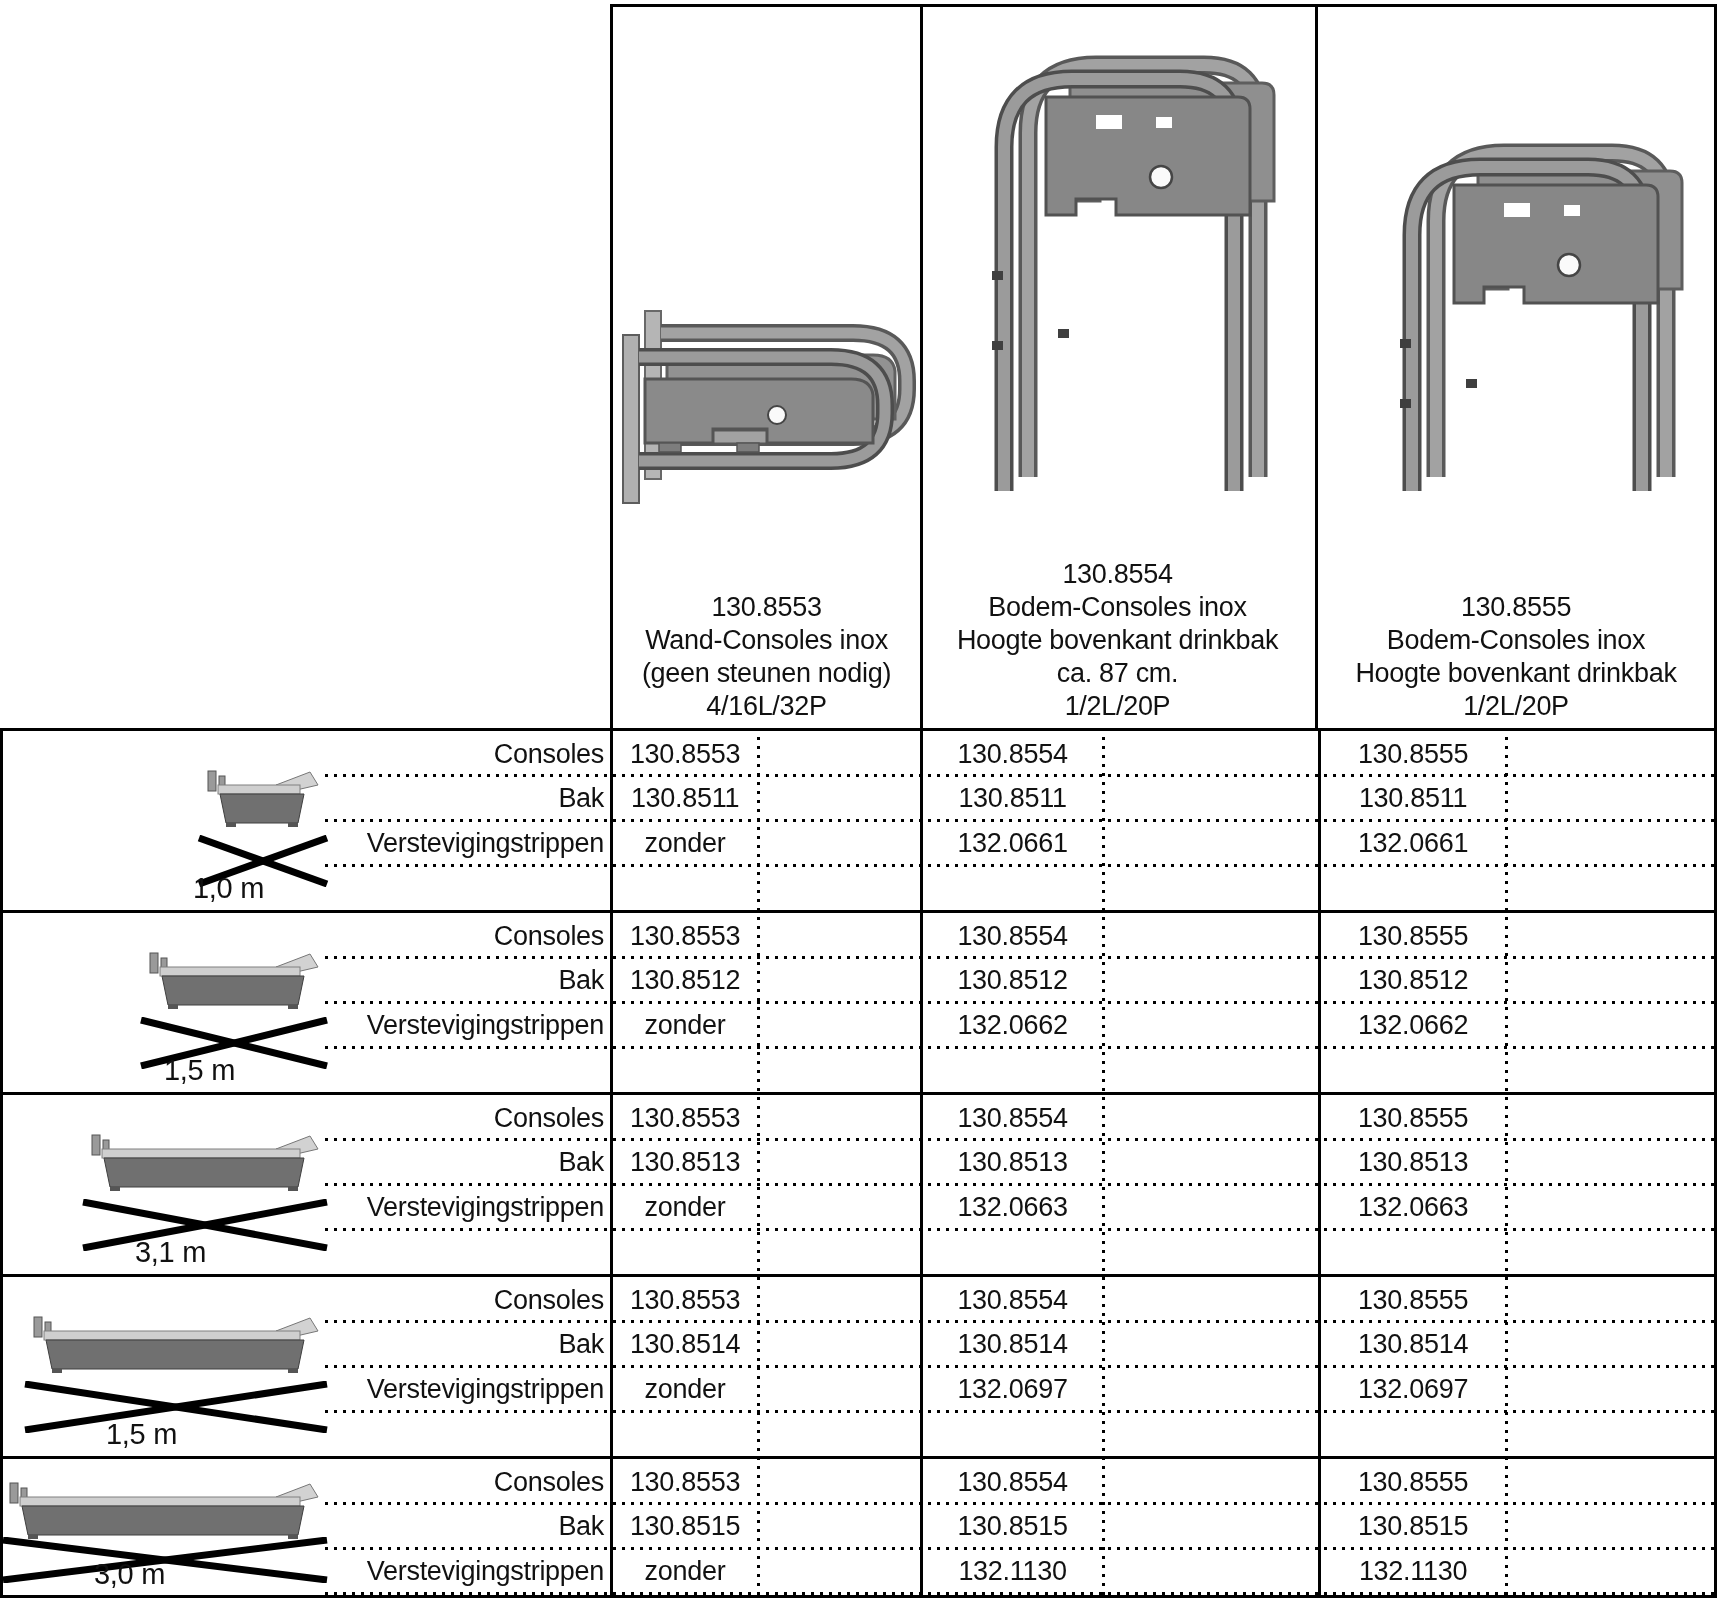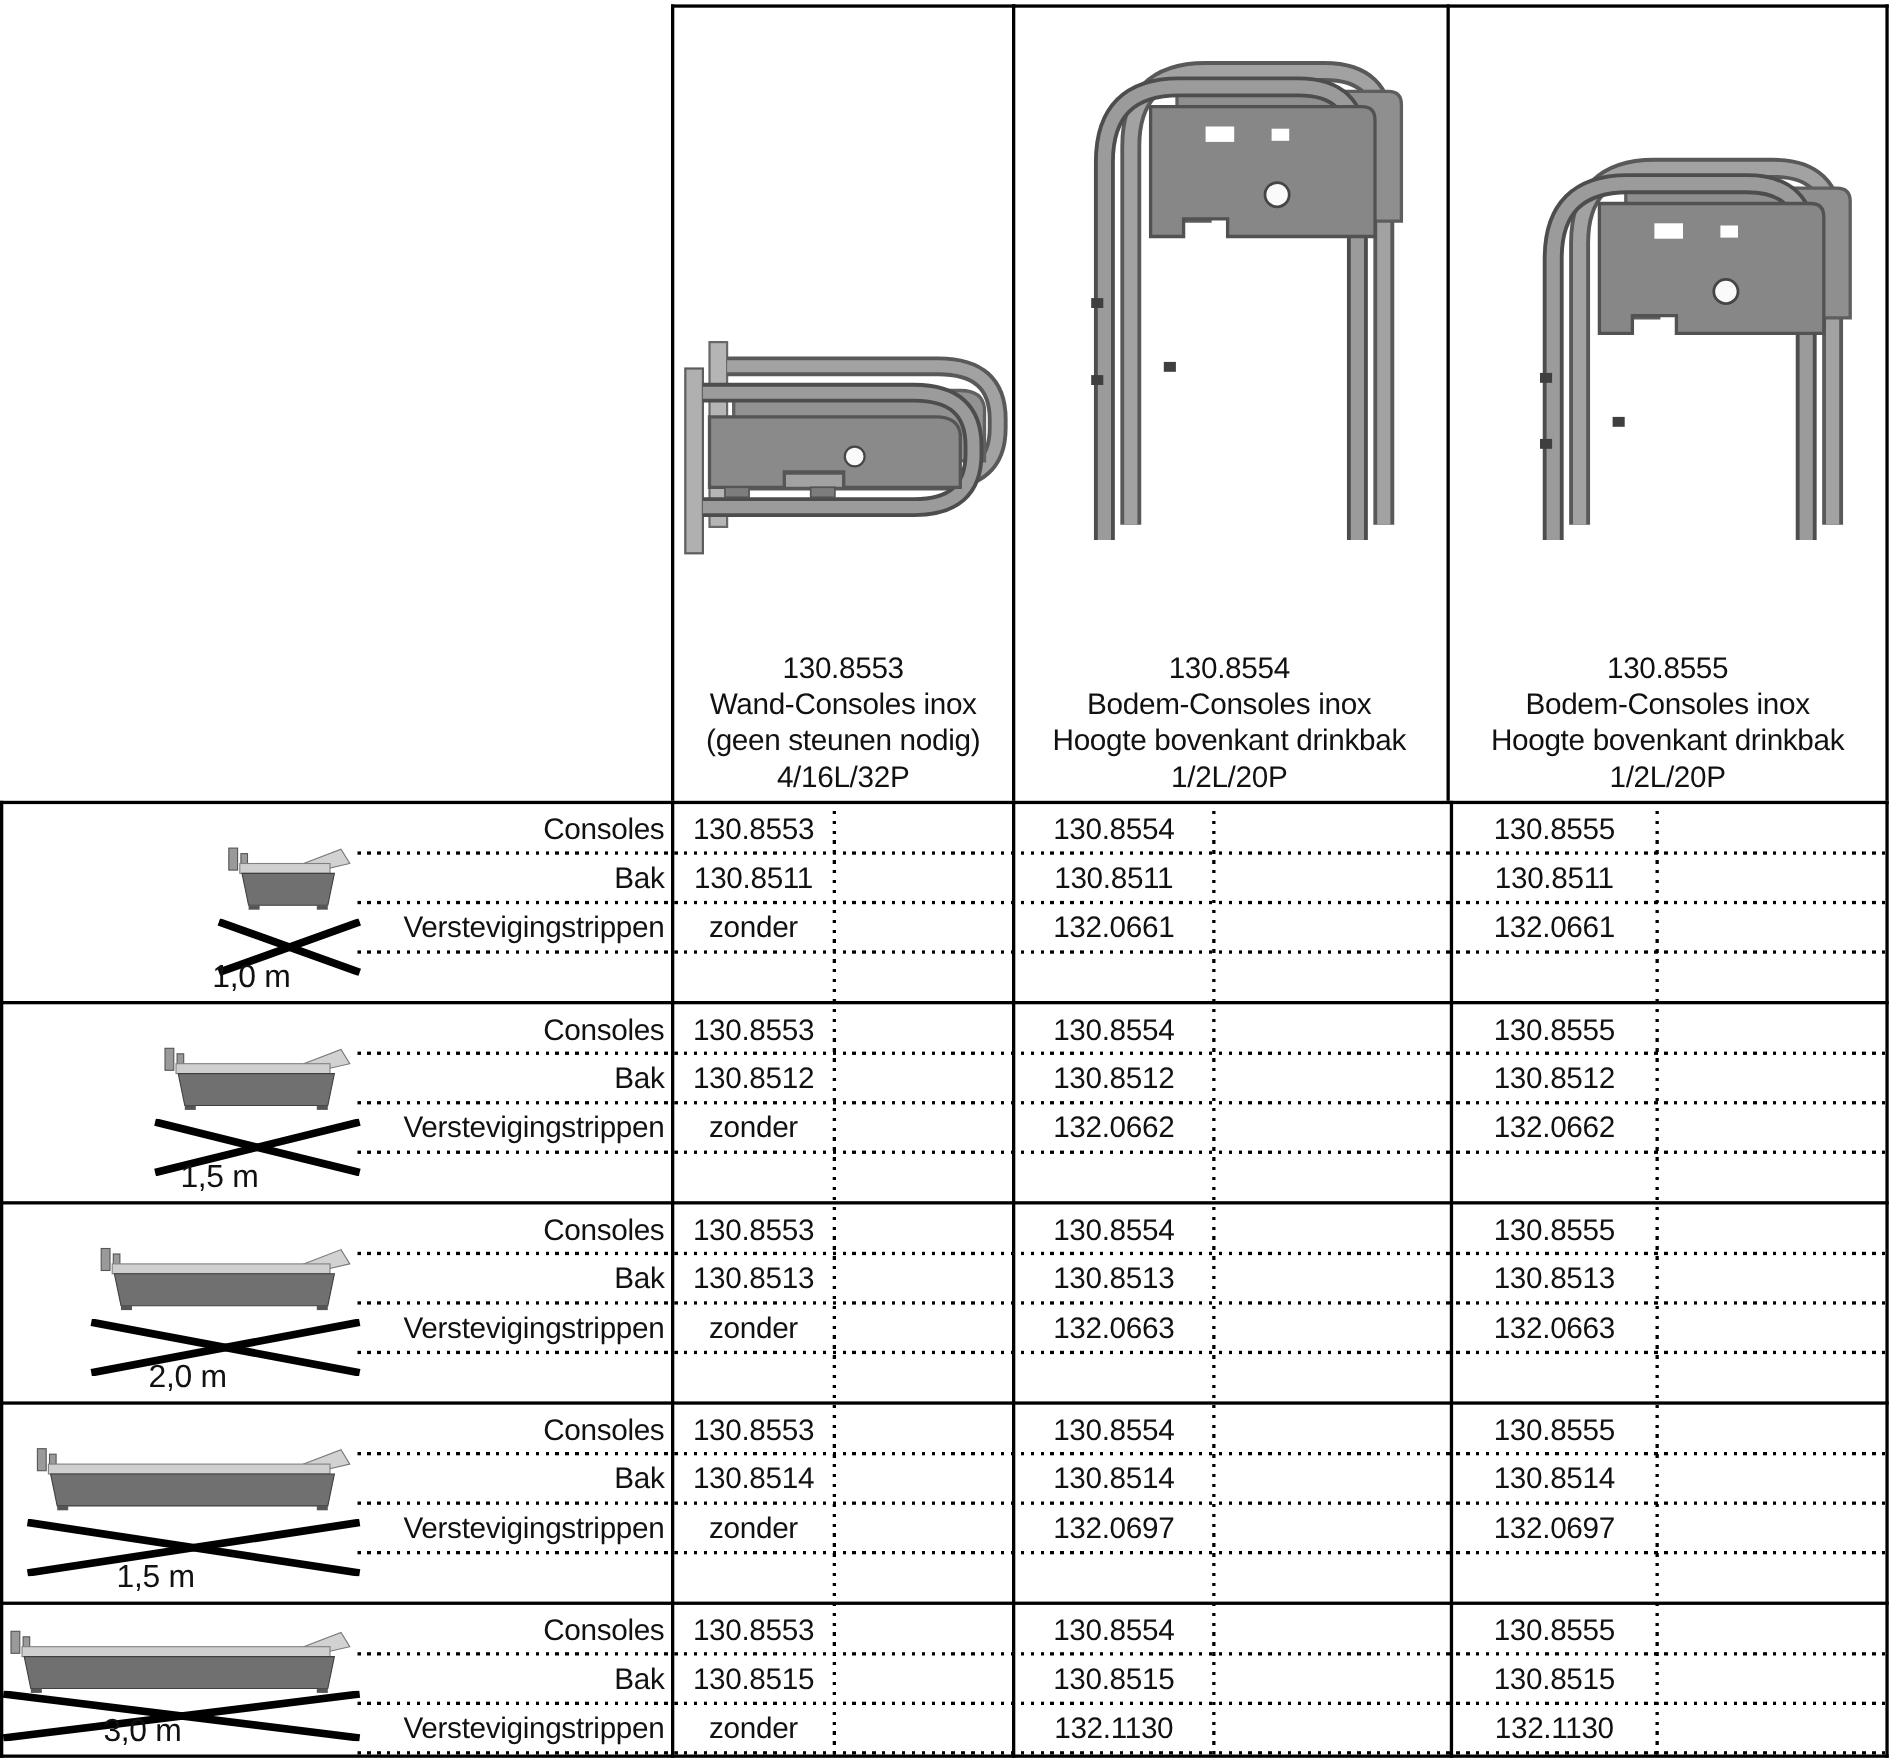--- a/index.html
+++ b/index.html
@@ -87,20 +87,21 @@
         <circle cx="213" cy="158" r="11" fill="#fafafa" stroke="#454545" stroke-width="2.5"></circle>
         <rect x="44" y="252" width="11" height="9" fill="#3f3f3f"></rect>
         <rect x="44" y="322" width="11" height="9" fill="#3f3f3f"></rect>
       </g>
       <rect x="110" y="310" width="11" height="9" fill="#3f3f3f"></rect>
     </svg>
     <div class="caption">
       <div>130.8554</div>
       <div>Bodem-Consoles inox</div>
       <div>Hoogte bovenkant drinkbak</div>
+      <div>ca. 87 cm.</div>
       <div>1/2L/20P</div>
     </div>
   </div>
 
   <div class="hbox" style="left:1318px;width:399px;border-left:none;">
     <svg style="left:38px;top:100px;" width="330" height="384" viewBox="0 0 330 384">
 
       <g opacity="0.93" transform="translate(24,-14)">
         <path d="M56 384 V128 Q56 60 124 60 H232 Q286 60 286 112 V384" fill="none" stroke="#4d4d4d" stroke-width="19"></path>
         <path d="M56 384 V128 Q56 60 124 60 H232 Q286 60 286 112 V384" fill="none" stroke="#9b9b9b" stroke-width="12"></path>
@@ -237,21 +238,21 @@
       <polygon points="188,16 222,3 230,16 204,22" fill="#d2d2d2" stroke="#777"></polygon>
       <rect x="14" y="16" width="198" height="9" fill="#cfcfcf" stroke="#808080"></rect>
       <polygon points="16,25 216,25 210,54 22,54" fill="#707070" stroke="#3f3f3f"></polygon>
       <rect x="22" y="54" width="10" height="4" fill="#555"></rect>
         <rect x="200" y="54" width="10" height="4" fill="#555"></rect>
     </svg>
     <svg style="left:80px;top:104px;" width="250" height="52" viewBox="0 0 250 52">
       <line x1="3" y1="3" x2="247" y2="49" stroke="#000" stroke-width="7"></line>
       <line x1="3" y1="49" x2="247" y2="3" stroke="#000" stroke-width="7"></line>
     </svg>
-    <div class="len" style="left:135px;top:138px;">2,0 m</div>
+    <div class="len" style="left:135px;top:138px;">3,1 m</div>
   </div>
 
   <div class="group" style="top:1277px;height:179px;">
     <div class="cell lab r1">Consoles</div>
     <div class="cell lab r2">Bak</div>
     <div class="cell lab r3">Verstevigingstrippen</div>
     <div class="cell c1 r1">130.8553</div>
     <div class="cell c1 r2">130.8514</div>
     <div class="cell c1 r3">zonder</div>
     <div class="cell c2 r1">130.8554</div>

